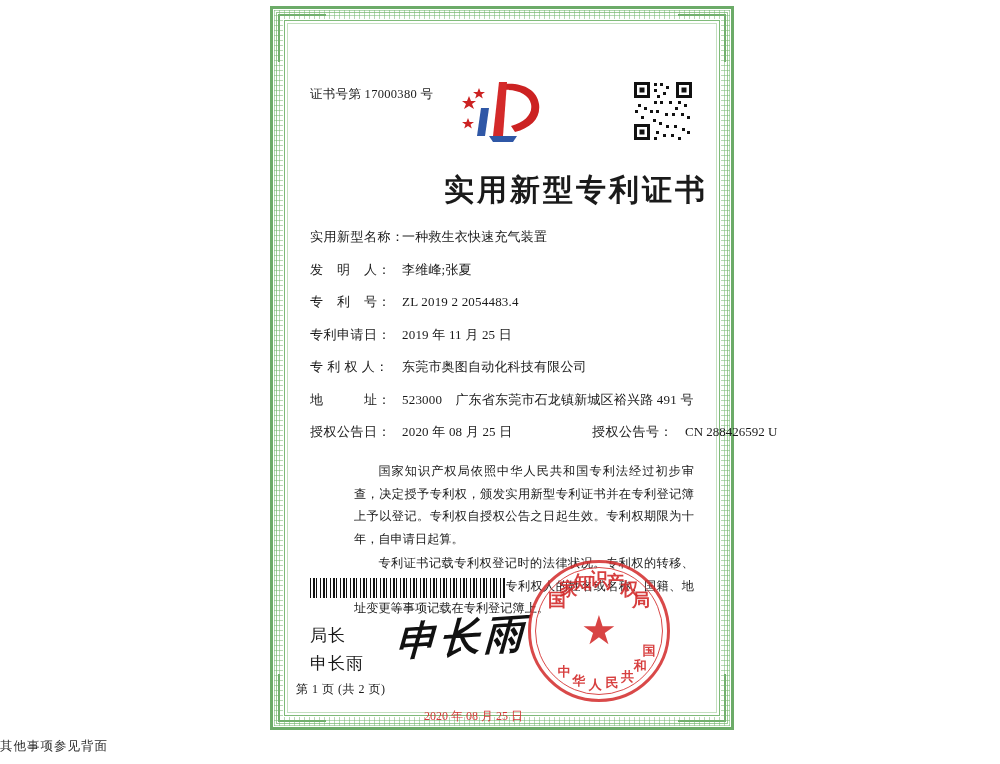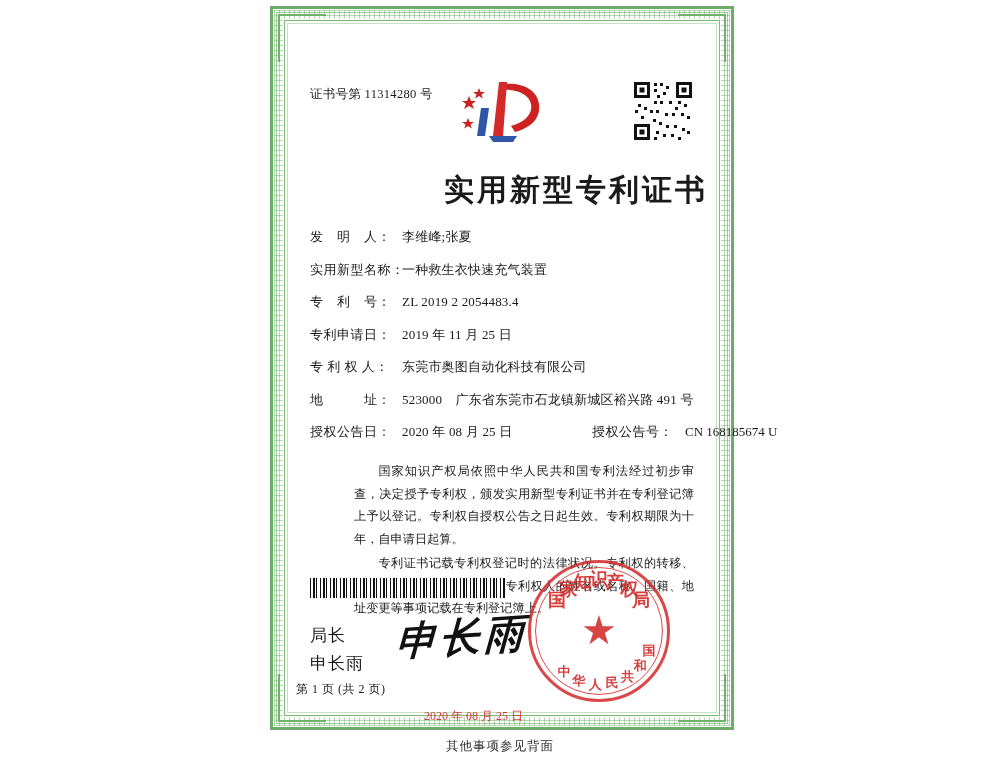--- a/index.html
+++ b/index.html
@@ -283,42 +283,41 @@
     right: 0;
     bottom: 6px;
     font-size: 12px;
     letter-spacing: 0.5px;
   }
   .outside-note {
     position: absolute;
     left: 0;
     right: 0;
     top: 738px;
-    text-align: center;
     font-size: 12.5px;
     color: #2b2b2b;
     letter-spacing: 1px;
   }
 </style>
 </head>
 <body>
 
 <div id="certificate">
 
   <div class="frame-outer"></div>
   <div class="frame-texture"></div>
   <div class="frame-inner"></div>
   <div class="corner tl"></div>
   <div class="corner tr"></div>
   <div class="corner bl"></div>
   <div class="corner br"></div>
 
   <div class="page-body">
 
-    <div class="cert-no">证书号第 11314280 号</div>
+    <div class="cert-no">证书号第 17000380 号</div>
 
     <div class="emblem">
       <svg viewBox="0 0 86 74" width="86" height="74" aria-hidden="true">
         <path d="M44 10 C64 8 78 16 80 30 C82 44 72 54 56 58 L52 52 C66 48 74 40 72 30 C70 20 58 15 44 16 Z" fill="#cc2222"></path>
         <path d="M40 8 L48 8 L44 62 L34 62 Z" fill="#d42a2a"></path>
         <path d="M30 62 L58 62 L54 68 L34 68 Z" fill="#2f57a6"></path>
         <path d="M22 34 L30 34 L26 62 L18 62 Z" fill="#2f57a6"></path>
         <g fill="#cc2222">
           <polygon points="10,22 12,27 17,27 13,30 15,35 10,32 5,35 7,30 3,27 8,27"></polygon>
           <polygon points="20,14 21.6,18 26,18 22.5,20.6 23.8,24.6 20,22.1 16.2,24.6 17.5,20.6 14,18 18.4,18"></polygon>
@@ -375,27 +374,27 @@
             <rect x="22" y="57" width="3" height="3"></rect>
         </g>
       </svg>
     </div>
 
     <div class="title">实用新型专利证书</div>
 
     <div class="fields">
 
       <div class="field-row">
+        <div class="field-label">实用新型名称：</div>
+        <div class="field-value">一种救生衣快速充气装置</div>
+      </div>
+
+      <div class="field-row">
         <div class="field-label">发　明　人：</div>
         <div class="field-value">李维峰;张夏</div>
-      </div>
-
-      <div class="field-row">
-        <div class="field-label">实用新型名称：</div>
-        <div class="field-value">一种救生衣快速充气装置</div>
       </div>
 
       <div class="field-row">
         <div class="field-label">专　利　号：</div>
         <div class="field-value">ZL 2019 2 2054483.4</div>
       </div>
 
       <div class="field-row">
         <div class="field-label">专利申请日：</div>
         <div class="field-value">2019 年 11 月 25 日</div>
@@ -408,21 +407,21 @@
 
       <div class="field-row">
         <div class="field-label">地　　　址：</div>
         <div class="field-value">523000　广东省东莞市石龙镇新城区裕兴路 491 号</div>
       </div>
 
       <div class="field-row double">
         <div class="field-label">授权公告日：</div>
         <div class="field-value">2020 年 08 月 25 日</div>
         <div class="field-label2">授权公告号：</div>
-        <div class="field-value2">CN 168185674 U</div>
+        <div class="field-value2">CN 288426592 U</div>
       </div>
 
     </div>
 
     <div class="paragraphs">
       <p>国家知识产权局依照中华人民共和国专利法经过初步审查，决定授予专利权，颁发实用新型专利证书并在专利登记簿上予以登记。专利权自授权公告之日起生效。专利权期限为十年，自申请日起算。</p>
       <p>专利证书记载专利权登记时的法律状况。专利权的转移、质押、无效、终止、恢复和专利权人的姓名或名称、国籍、地址变更等事项记载在专利登记簿上。</p>
     </div>
 
     <div class="barcode"></div>

